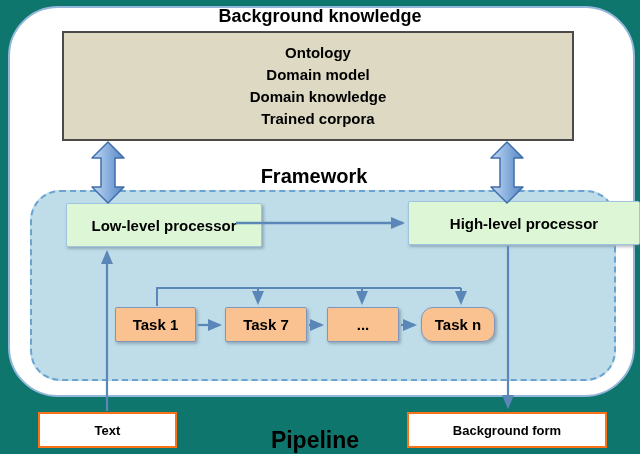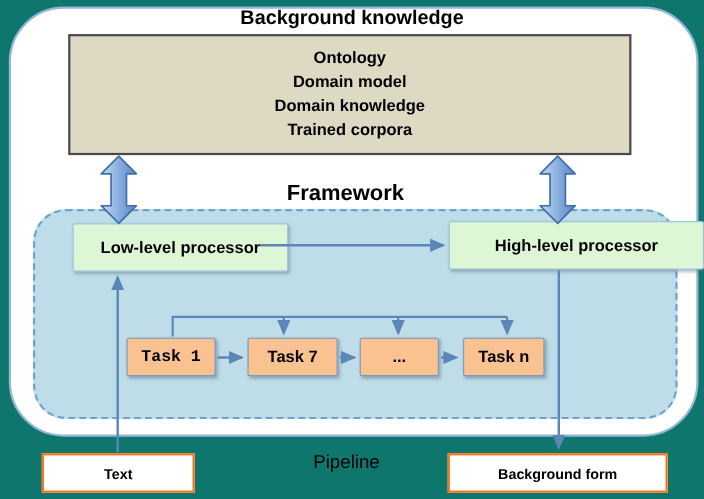--- a/index.html
+++ b/index.html
@@ -34,33 +34,33 @@
     box-shadow:1.5px 2px 3px rgba(90,110,130,0.45);
   }
   .proc-low{left:38px;top:203px;width:196px;height:44px;margin-left:28px;}
   .proc-high{left:408px;top:201px;width:232px;height:44px;}
 
   .task-box{
     background:#fbc291;border:1px solid #7e97ba;border-radius:2px;
     font-size:15px;font-weight:bold;
     box-shadow:1.5px 2px 3px rgba(90,110,130,0.45);
   }
-  .task-1{left:115px;top:307px;width:81px;height:35px;font-family:Liberation Mono, monospace;}
+  .task-1{left:115px;top:307px;width:81px;height:35px;}
   .task-2{left:225px;top:307px;width:82px;height:35px;}
   .task-dots{left:327px;top:307px;width:72px;height:35px;}
-  .task-n{left:421px;top:307px;width:74px;height:35px;}
+  .task-n{left:421px;top:307px;width:74px;height:35px;border-radius:12px;}
 
   .io-box{
     background:#ffffff;border:2px solid #f97316;
     font-size:13px;font-weight:bold;
   }
   .text-box{left:38px;top:412px;width:139px;height:36px;}
   .structured-box{left:407px;top:412px;width:200px;height:36px;}
 
-  .pipeline-label{left:245px;top:408px;width:140px;height:24px;font-size:17px;font-weight:normal;}
+  .pipeline-label{left:245px;top:428px;width:140px;height:24px;font-size:23px;font-weight:bold;}
 
   svg.arrow-overlay{position:absolute;left:0;top:0;width:640px;height:454px;pointer-events:none;}
 </style>
 </head>
 <body>
 
 <div class="canvas">
 
   <div class="abs outer-container"></div>
 

